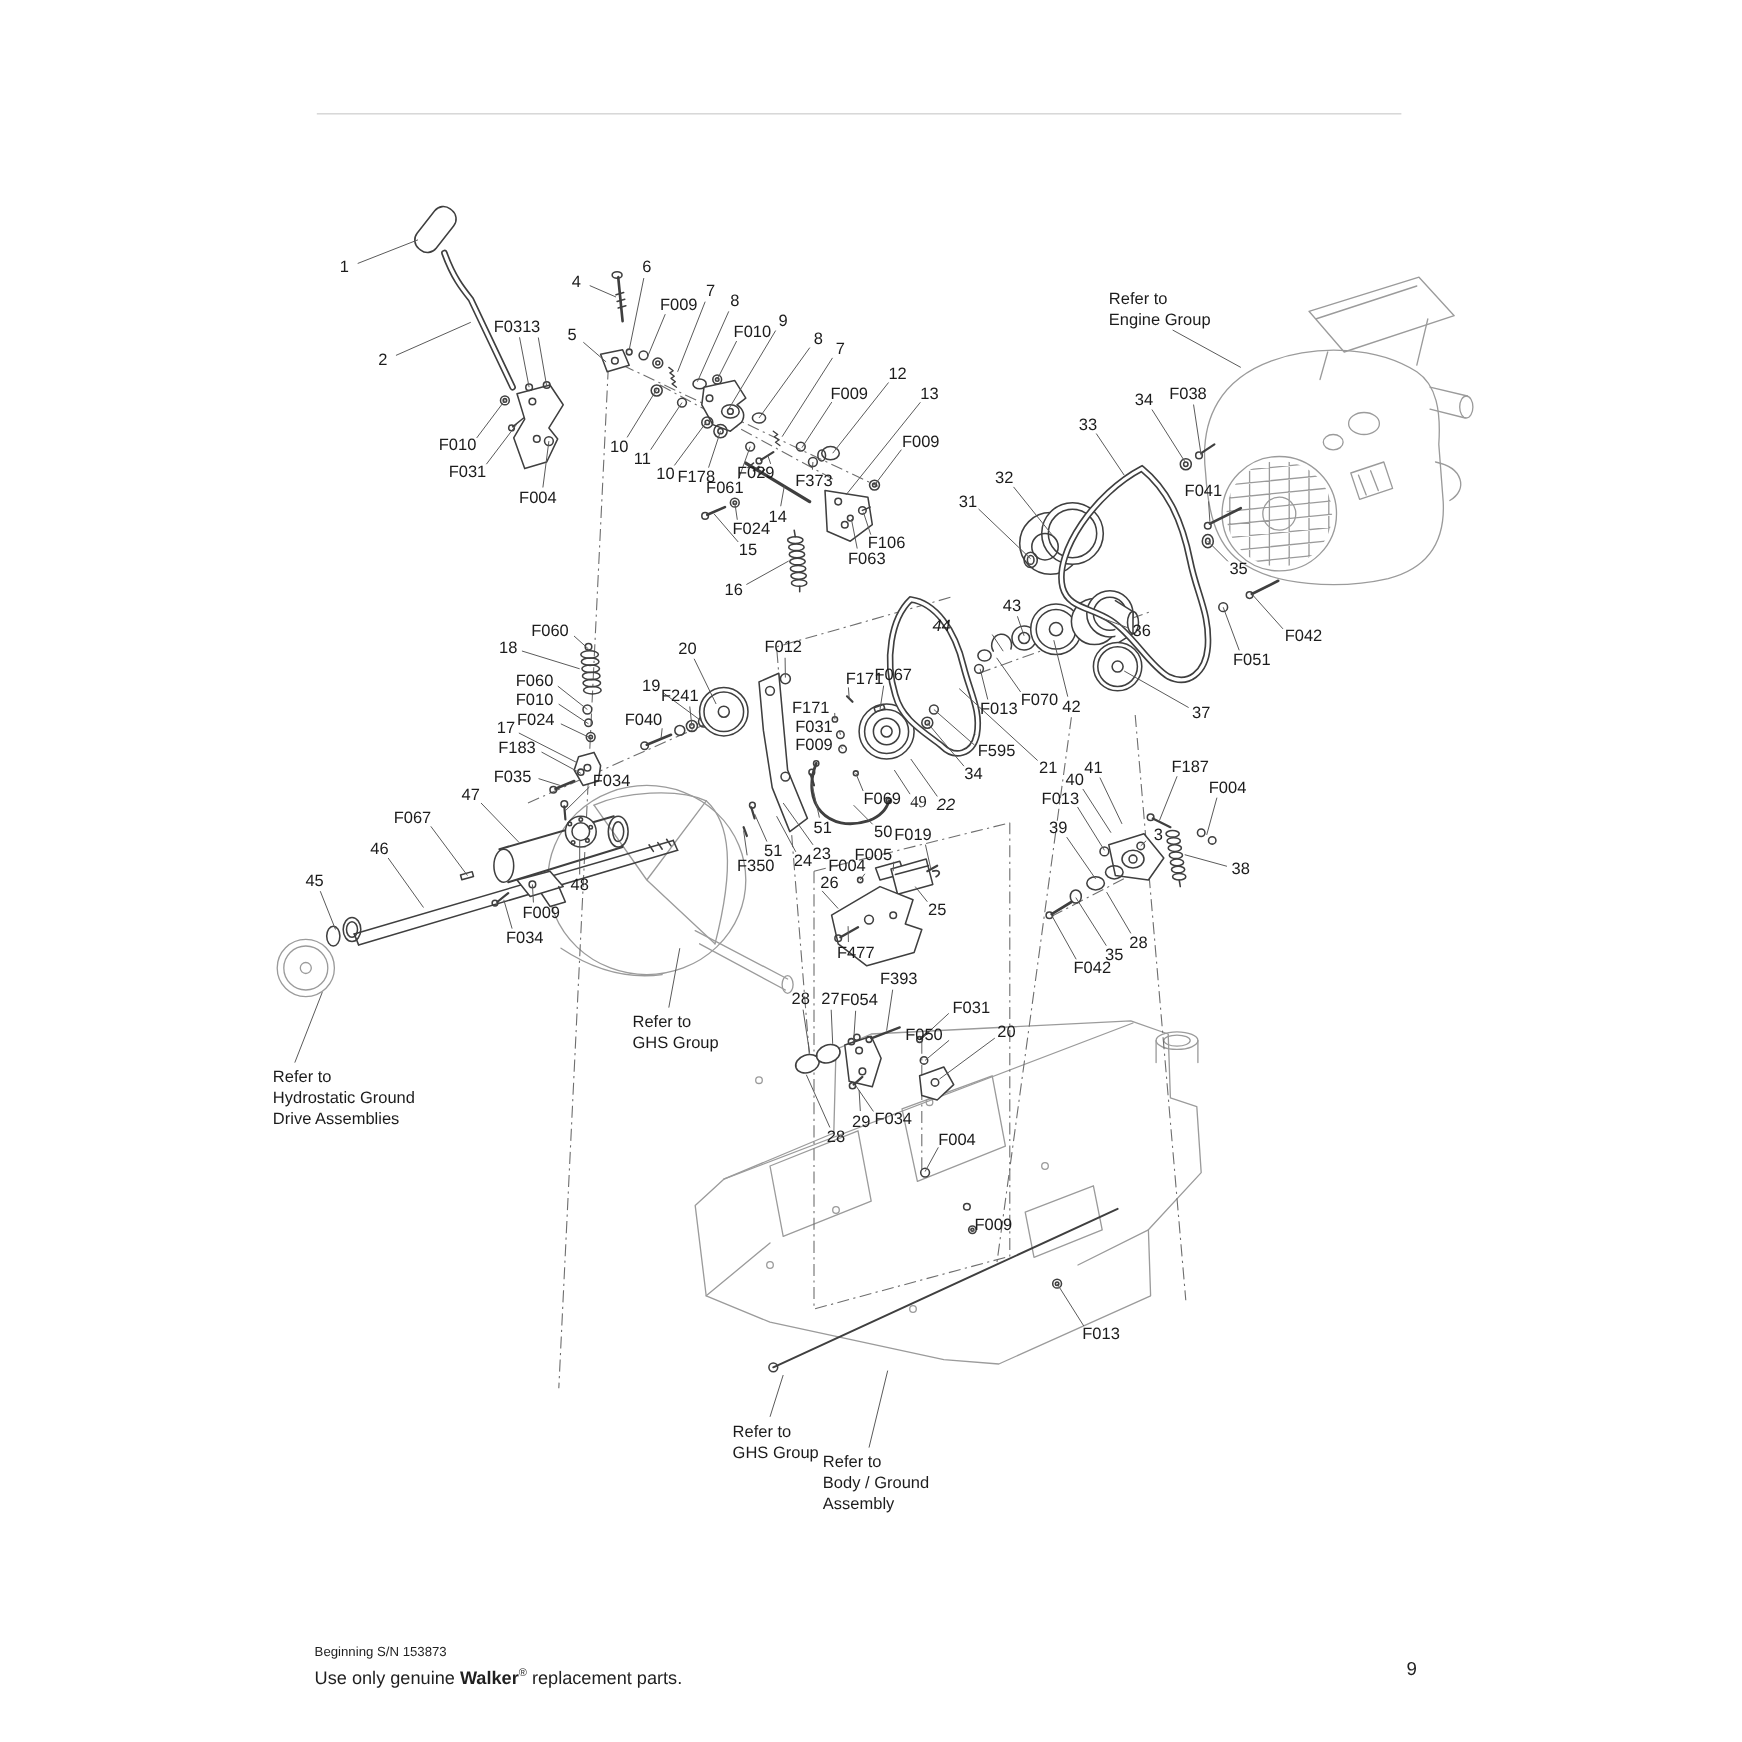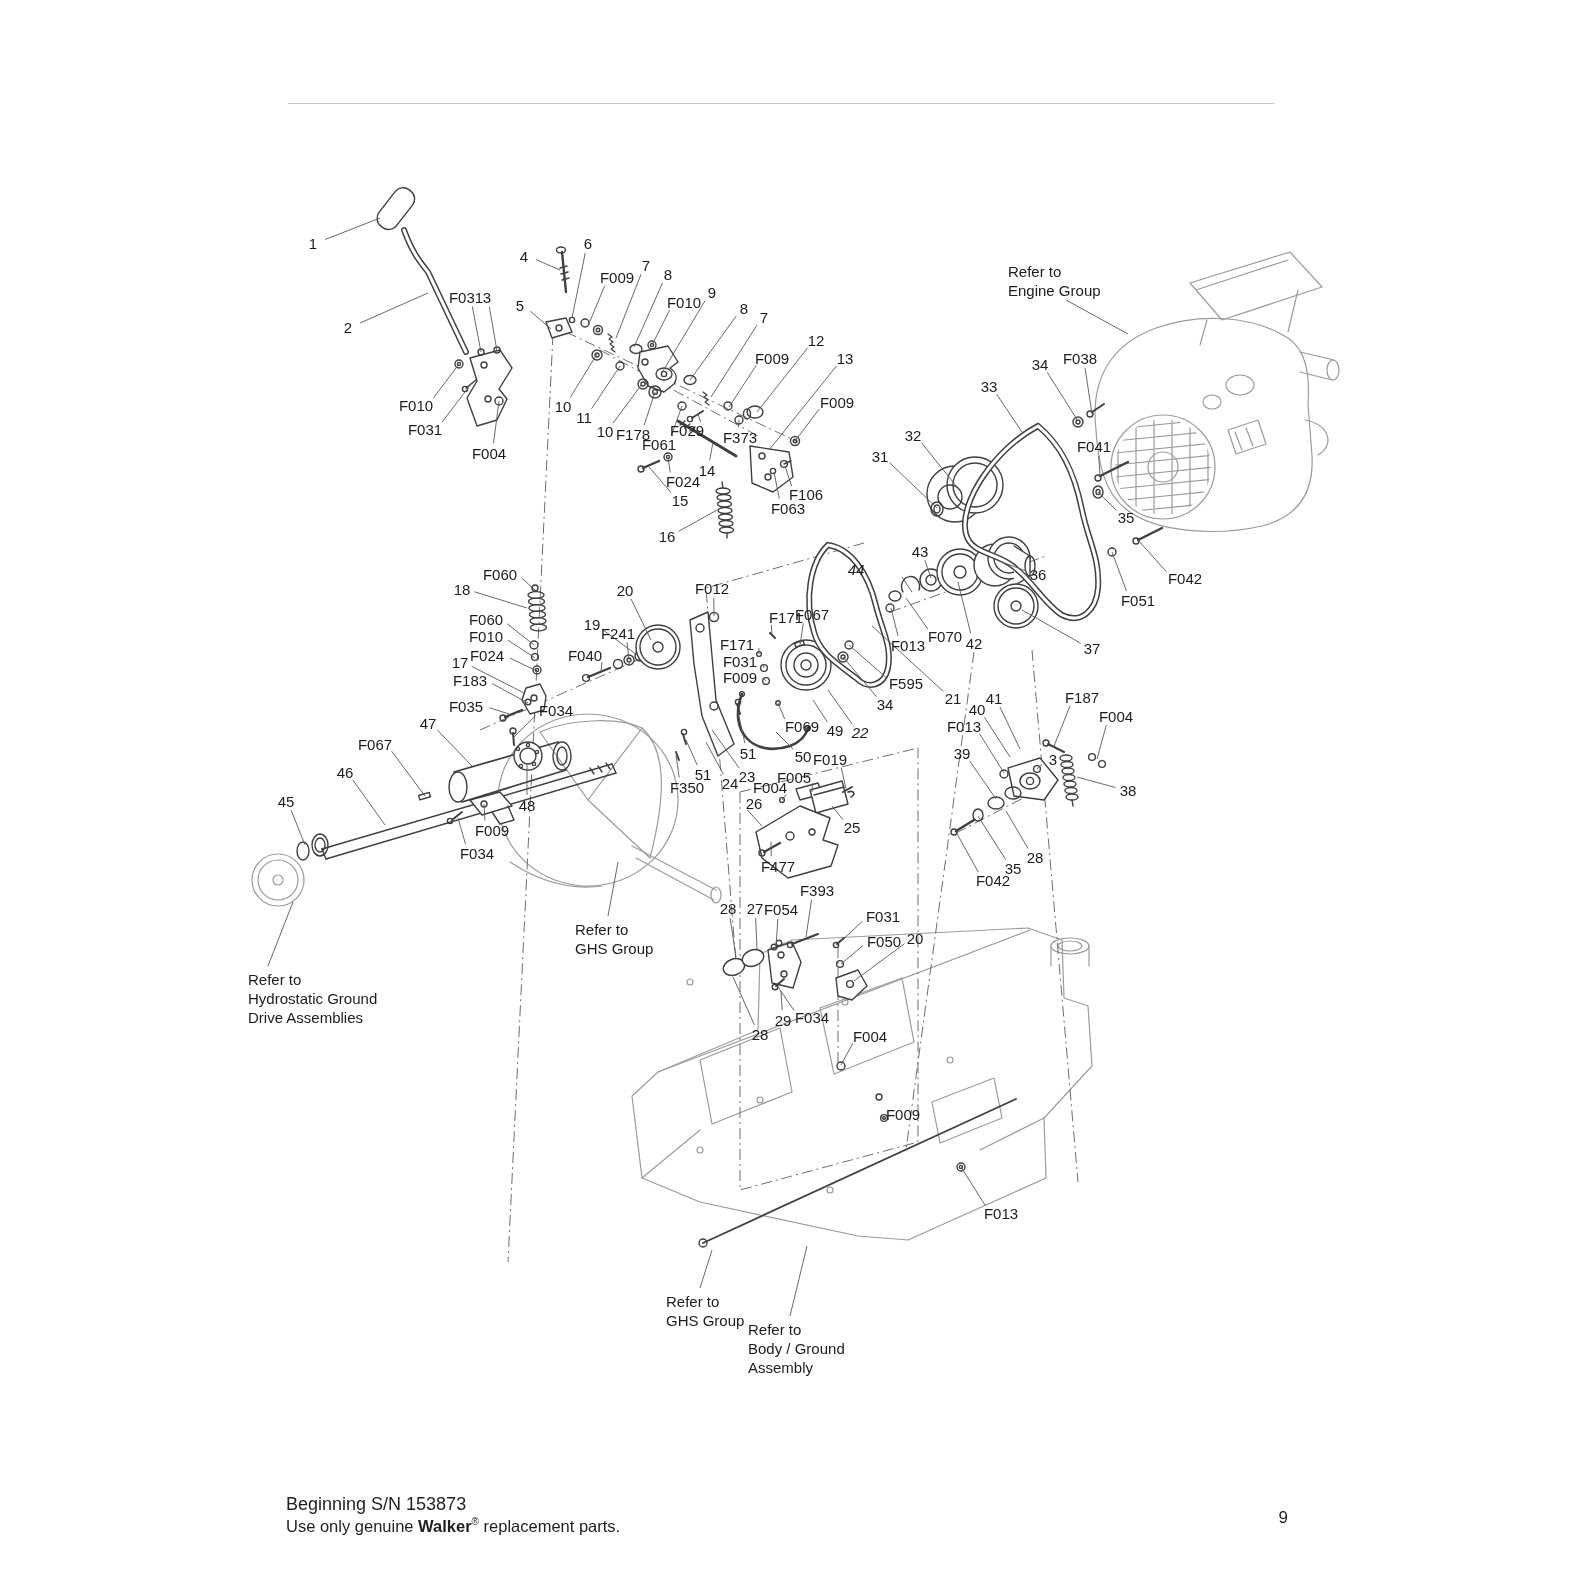--- a/index.html
+++ b/index.html
@@ -5,21 +5,21 @@
   html,body{margin:0;padding:0;background:#ffffff;}
   .page{position:relative;width:1584px;height:1584px;background:#ffffff;overflow:hidden;
         font-family:"Liberation Sans","DejaVu Sans",sans-serif;color:#1f1f1f;}
   .page-title{position:absolute;top:46px;left:0;width:100%;margin:0;text-align:center;
         font-size:30px;font-weight:bold;letter-spacing:.2px;color:#171717;}
   .title-rule{position:absolute;top:103px;left:288px;width:986px;height:1px;background:#c8c8c8;}
   .art{position:absolute;left:0;top:0;width:1584px;height:1584px;}
   .part-label{position:absolute;transform:translate(-50%,-50%);font-size:15px;line-height:15px;
         white-space:nowrap;color:#1c1c1c;}
   .ref-note{position:absolute;font-size:15px;line-height:19px;color:#1c1c1c;}
-  .footer-line1{position:absolute;left:286px;top:1494px;font-size:18px;}
+  .footer-line1{position:absolute;left:286px;top:1494px;font-size:12px;}
   .footer-line2{position:absolute;left:286px;top:1516px;font-size:16.5px;}
   .footer-line2 b{font-weight:bold;}
   .footer-line2 sup{font-size:10px;}
   .page-number{position:absolute;left:1258px;top:1508px;width:30px;text-align:right;font-size:17px;}
   svg .ink{stroke:#3f3f3f;fill:none;stroke-width:1.4;stroke-linejoin:round;stroke-linecap:round;}
   svg .ghost{stroke:#9b9b9b;fill:none;stroke-width:1.2;stroke-linejoin:round;stroke-linecap:round;}
   svg .dash{stroke:#6e6e6e;fill:none;stroke-width:1;stroke-dasharray:11 4 2 4;}
   svg .belt-o{stroke:#3f3f3f;fill:none;stroke-width:6;}
   svg .belt-i{stroke:#ffffff;fill:none;stroke-width:3;}
   svg .leader{stroke:#585858;stroke-width:0.9;}
@@ -572,21 +572,21 @@
       <span class="part-label" style="left: 618px; top: 633px;">F241</span>
       <span class="part-label" style="left: 585px; top: 655px;">F040</span>
       <span class="part-label" style="left: 625px; top: 590px;">20</span>
       <span class="part-label" style="left: 712px; top: 588px;">F012</span>
       <span class="part-label" style="left: 786px; top: 617px;">F171</span>
       <span class="part-label" style="left: 812px; top: 614px;">F067</span>
       <span class="part-label" style="left: 737px; top: 644px;">F171</span>
       <span class="part-label" style="left: 740px; top: 661px;">F031</span>
       <span class="part-label" style="left: 740px; top: 677px;">F009</span>
       <span class="part-label" style="left: 802px; top: 726px;">F069</span>
-      <span class="part-label" style="left: 835px; top: 730px;">49</span>
+      <span class="part-label" style="left: 835px; top: 730px; font-family: Liberation Serif, serif;">49</span>
       <span class="part-label" style="left: 860px; top: 732px; font-style: italic;">22</span>
       <span class="part-label" style="left: 803px; top: 756px;">50</span>
       <span class="part-label" style="left: 830px; top: 759px;">F019</span>
       <span class="part-label" style="left: 748px; top: 753px;">51</span>
       <span class="part-label" style="left: 703px; top: 774px;">51</span>
       <span class="part-label" style="left: 730px; top: 783px;">24</span>
       <span class="part-label" style="left: 747px; top: 776px;">23</span>
       <span class="part-label" style="left: 687px; top: 787px;">F350</span>
       <span class="part-label" style="left: 794px; top: 777px;">F005</span>
       <span class="part-label" style="left: 770px; top: 787px;">F004</span>
@@ -609,21 +609,21 @@
       <span class="part-label" style="left: 1053px; top: 759px;">3</span>
       <span class="part-label" style="left: 1128px; top: 790px;">38</span>
       <span class="part-label" style="left: 1035px; top: 857px;">28</span>
       <span class="part-label" style="left: 1013px; top: 868px;">35</span>
       <span class="part-label" style="left: 993px; top: 880px;">F042</span>
       <span class="part-label" style="left: 728px; top: 908px;">28</span>
       <span class="part-label" style="left: 755px; top: 908px;">27</span>
       <span class="part-label" style="left: 781px; top: 909px;">F054</span>
       <span class="part-label" style="left: 817px; top: 890px;">F393</span>
       <span class="part-label" style="left: 883px; top: 916px;">F031</span>
-      <span class="part-label" style="left: 884px; top: 941px; text-align: right;">F050</span>
+      <span class="part-label" style="left: 840px; top: 941px; text-align: right;">F050</span>
       <span class="part-label" style="left: 915px; top: 938px;">20</span>
       <span class="part-label" style="left: 783px; top: 1020px;">29</span>
       <span class="part-label" style="left: 812px; top: 1017px;">F034</span>
       <span class="part-label" style="left: 760px; top: 1034px;">28</span>
       <span class="part-label" style="left: 870px; top: 1036px;">F004</span>
       <span class="part-label" style="left: 903px; top: 1114px;">F009</span>
       <span class="part-label" style="left: 1001px; top: 1213px;">F013</span>
       <div class="ref-note" style="left: 1008px; top: 262px;">
         <div>Refer to</div>
         <div>Engine Group</div>

